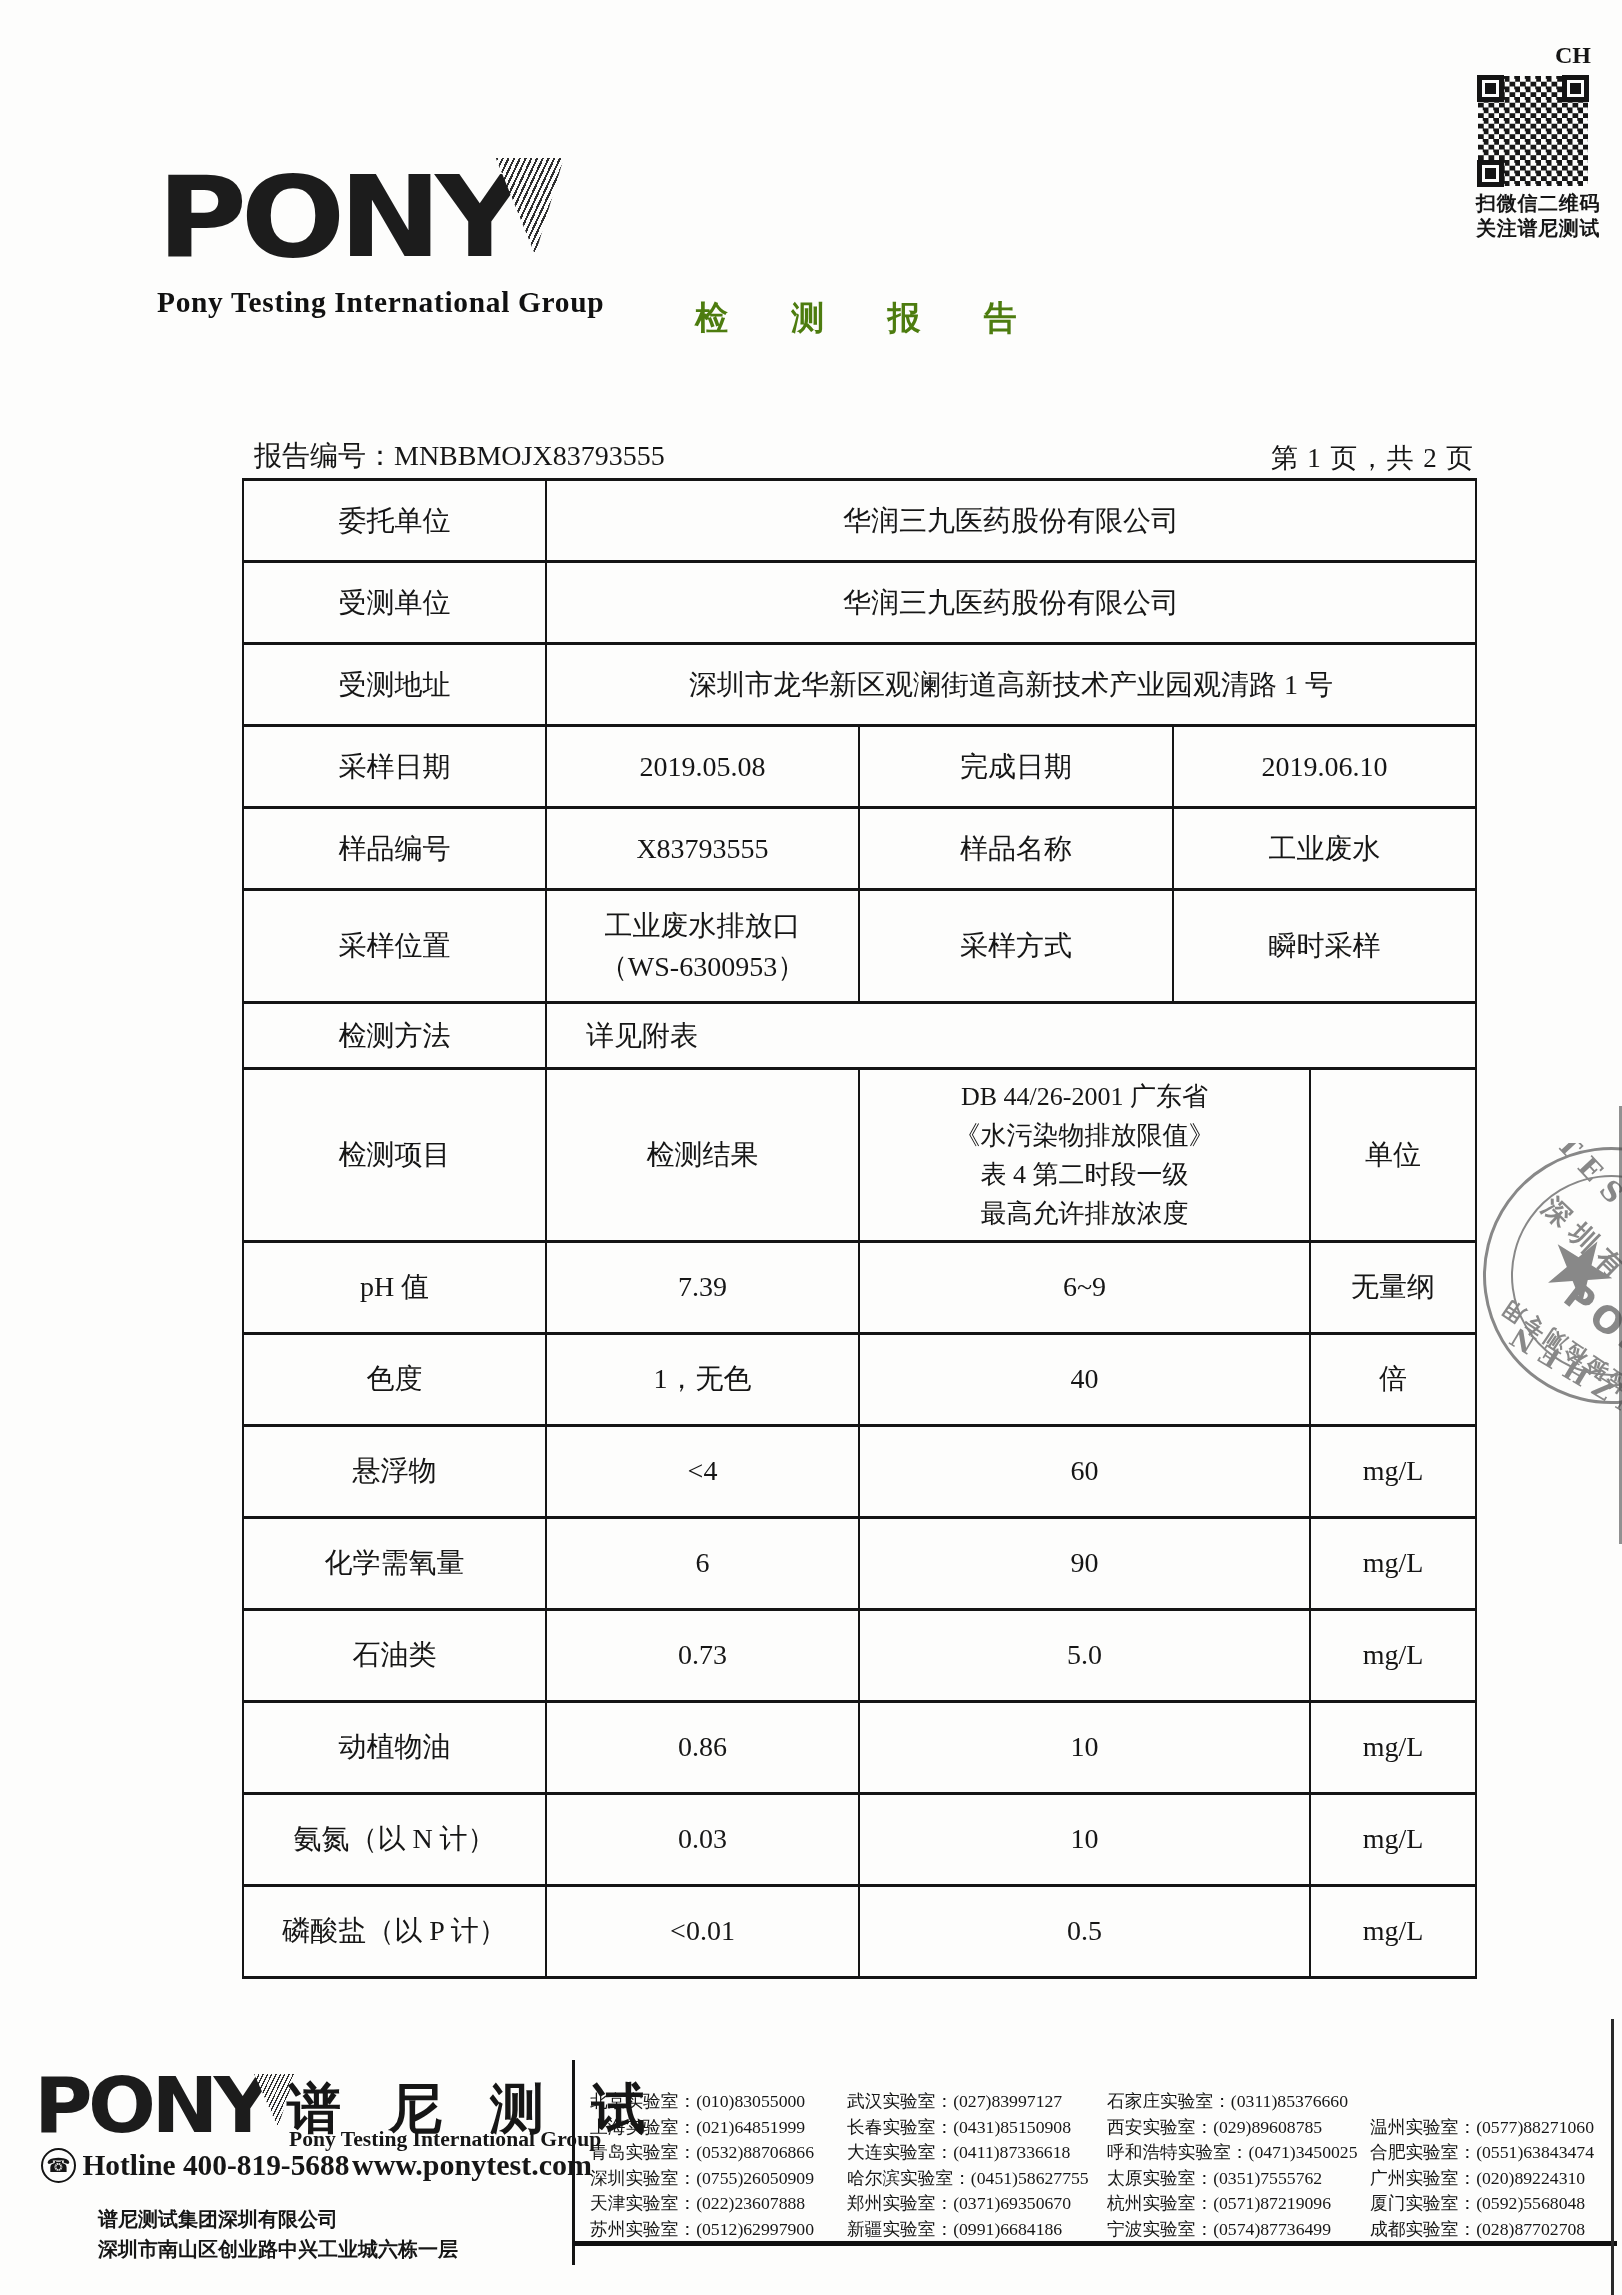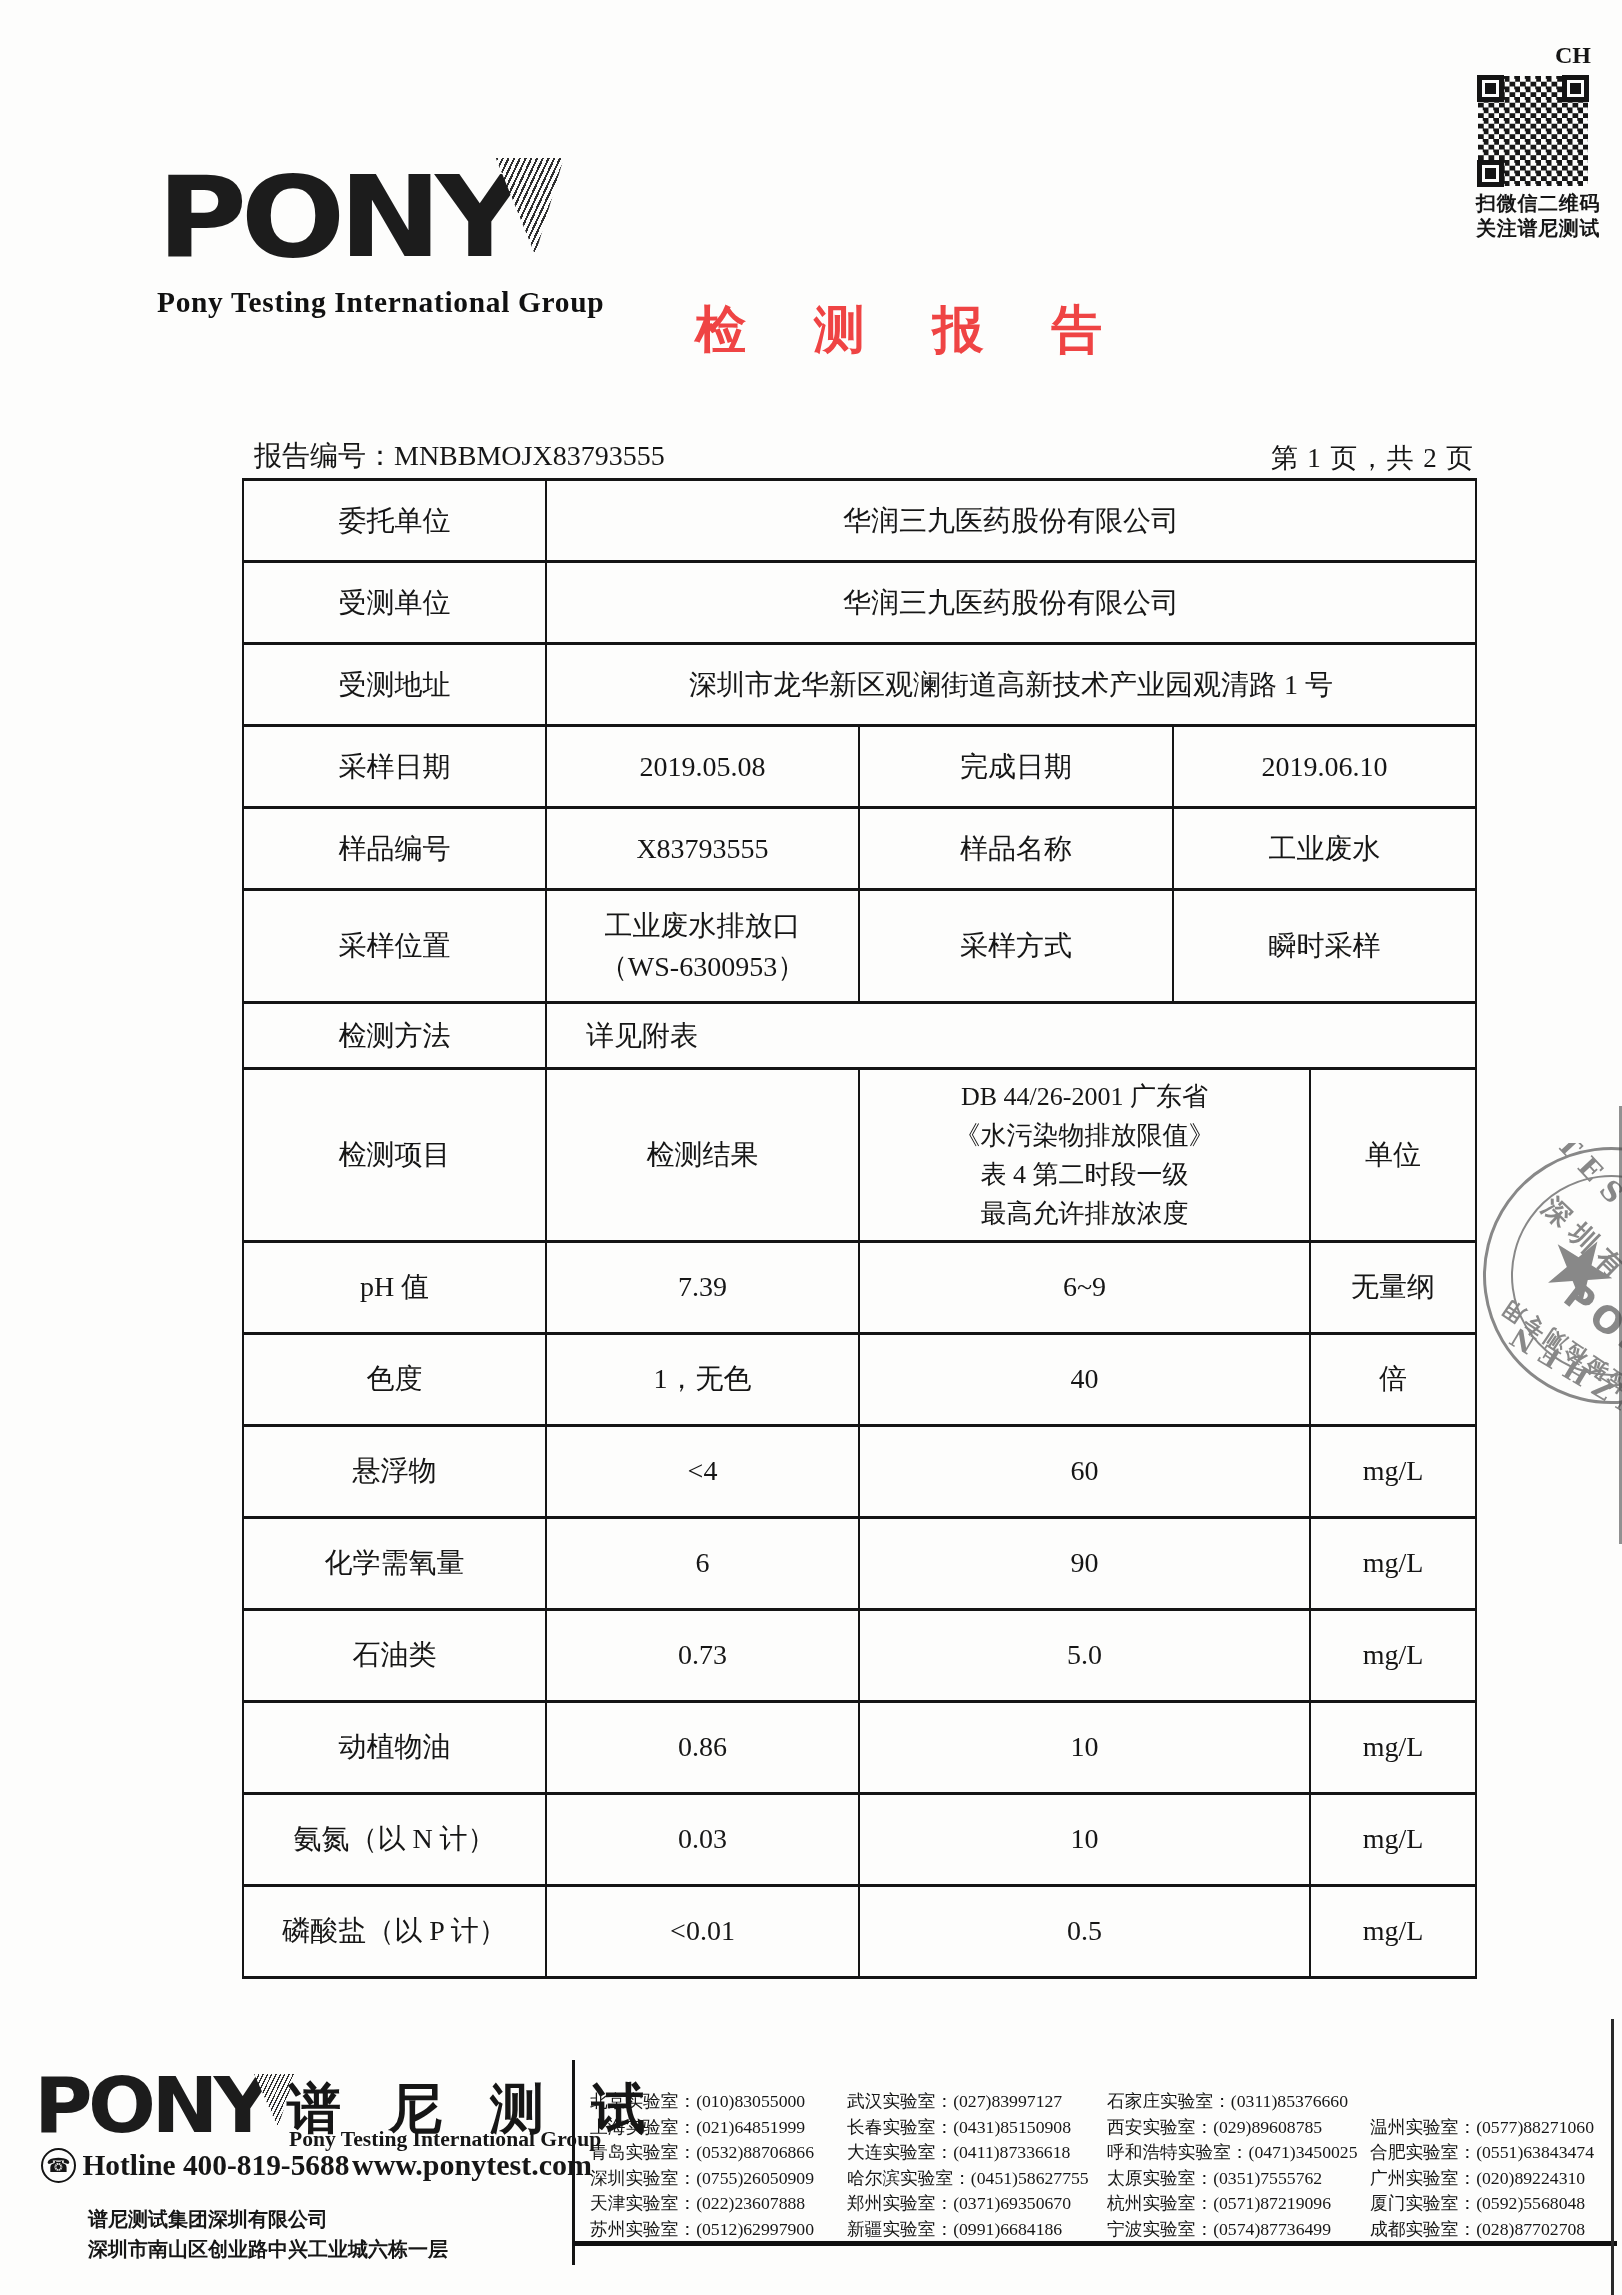--- a/index.html
+++ b/index.html
@@ -19,22 +19,22 @@
     color:#1c1c1c;transform:scaleY(.92);transform-origin:top left;display:inline-block;
   }
   .logo-tri{
     display:inline-block;width:68px;height:97px;margin-left:-22px;vertical-align:9.2px;
     background:repeating-linear-gradient(115deg,#2f2f2f 0 2px,#fdfdfc 2px 5.2px);
     clip-path:polygon(0 0,100% 0,58% 100%);
   }
   .logo-sub{font-size:29.4px;font-weight:bold;letter-spacing:0.7px;margin-top:9.2px;color:#111;}
 
   .doc-title{
-    position:absolute;left:695px;top:296px;font-size:51px;font-weight:bold;
-    letter-spacing:27.5px;color:#ef4444;white-space:nowrap;
+    position:absolute;left:695px;top:296px;font-size:33px;font-weight:bold;
+    letter-spacing:27.5px;color:#4d7c0f;white-space:nowrap;
   }
 
   .ch-label{position:absolute;left:1555px;top:42px;font-size:24px;font-weight:bold;}
   .qr{
     position:absolute;left:1478px;top:76px;width:110px;height:110px;
     background:repeating-conic-gradient(#161616 0% 25%,#fdfdfc 0% 50%);
     background-size:10.5px 10.5px;outline:3.9px solid #fdfdfc;
   }
   .finder{position:absolute;width:27.5px;height:27.5px;border:5.9px solid #141414;background:#fdfdfc;box-sizing:border-box;}
   .finder::after{content:"";position:absolute;inset:3.3px;background:#141414;}
@@ -90,21 +90,21 @@
     clip-path:polygon(0 0,100% 0,58% 100%);
   }
   .f-logo-cjk{position:absolute;left:287px;top:2073px;font-size:54px;font-weight:bold;letter-spacing:17px;white-space:nowrap;}
   .f-logo-sub{position:absolute;left:289px;top:2127px;font-size:21.6px;font-weight:bold;white-space:nowrap;}
   .f-hotline{position:absolute;left:41px;top:2148px;font-size:29.4px;font-weight:bold;white-space:nowrap;display:flex;align-items:center;gap:6.5px;}
   .phone-circle{
     width:31px;height:31px;border:2px solid #141414;border-radius:50%;
     display:inline-flex;align-items:center;justify-content:center;font-size:19.6px;font-weight:normal;
   }
   .f-site{position:absolute;left:352px;top:2148px;font-size:30px;font-weight:bold;white-space:nowrap;}
-  .f-company{position:absolute;left:88px;top:2204px;font-size:20px;font-weight:bold;line-height:30px;white-space:nowrap;}
+  .f-company{position:absolute;left:98px;top:2204px;font-size:20px;font-weight:bold;line-height:30px;white-space:nowrap;}
   .f-divider{position:absolute;left:572px;top:2060px;width:2.6px;height:205px;background:#141414;}
   .f-rule{position:absolute;left:573px;top:2241px;width:1044px;height:5.2px;background:#101010;}
   .labs{
     position:absolute;left:590px;top:2089px;
     display:grid;grid-auto-flow:column;
     grid-template-rows:repeat(6,25.5px);
     grid-template-columns:257px 260px 263px 222px;
     font-size:17.7px;white-space:nowrap;
   }
   .edge-line{position:absolute;left:1611px;top:2019px;width:2.6px;height:276px;background:#2a2a2a;}

